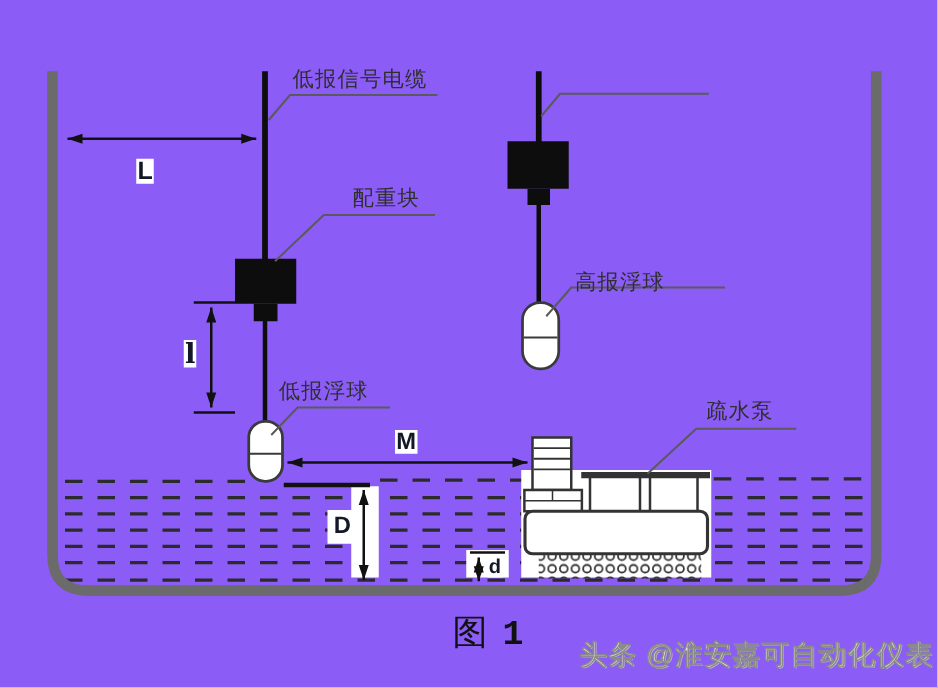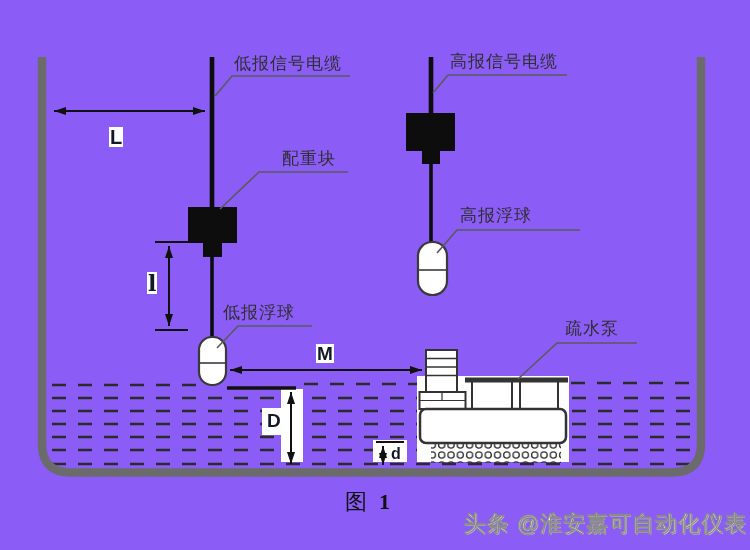--- a/index.html
+++ b/index.html
@@ -15,22 +15,22 @@
   .dim{
     position:absolute;font-weight:bold;color:#121826;white-space:nowrap;line-height:1;
     background:#ffffff;padding:0 1px;
   }
   .dim-L{left:109px;top:127px;font-size:20px;}
   .dim-l{left:147px;top:272px;font-size:22px;font-family:"DejaVu Serif", serif;}
   .dim-M{left:316px;top:344px;font-size:19px;}
   .dim-D{left:266px;top:411px;font-size:19px;}
   .dim-d{left:390px;top:446px;font-size:16px;}
   .caption{
-    position:absolute;left:345px;top:487px;font-size:22px;color:#111;
-    font-family:Liberation Serif, serif;letter-spacing:2px;white-space:nowrap;
+    position:absolute;left:362px;top:487px;font-size:28px;color:#111;
+    font-family:Liberation Mono, monospace;letter-spacing:2px;white-space:nowrap;
   }
   .caption .num{font-weight:bold;margin-left:10px;}
   .watermark{
     position:absolute;right:3px;top:509px;font-size:22px;letter-spacing:1px;
     color:#e8e8e8;-webkit-text-stroke:1.2px #8a8a8a;text-shadow:1px 1px 0 #bdbdbd;
     white-space:nowrap;
   }
 </style>
 </head>
 <body>
@@ -139,22 +139,21 @@
       <path d="M 348,172 L 259,172 L 220,209"></path>
       <path d="M 567,75 L 448,75 L 433,93"></path>
       <path d="M 580,230 L 457,230 L 437,253"></path>
       <path d="M 312,326 L 238,326 L 217,348"></path>
       <path d="M 637,343 L 557,343 L 518,379"></path>
     </g>
   </svg>
 
   <div class="lbl" style="left:234px;top:55px;">低报信号电缆</div>
   <div class="lbl" style="left:282px;top:150px;">配重块</div>
-  <div class="lbl" style="left:450px;top:53px;">高报信号电缆</div>
-  <div class="lbl" style="left:460px;top:207px;">高报浮球</div>
+  <div class="lbl" style="left:460px;top:217px;">高报浮球</div>
   <div class="lbl" style="left:223px;top:304px;">低报浮球</div>
   <div class="lbl" style="left:565px;top:320px;font-family:Liberation Serif, serif;">疏水泵</div>
 
   <div class="dim dim-L">L</div>
   <div class="dim dim-l">l</div>
   <div class="dim dim-M">M</div>
   <div class="dim dim-D">D</div>
   <div class="dim dim-d">d</div>
 
   <div class="caption">

